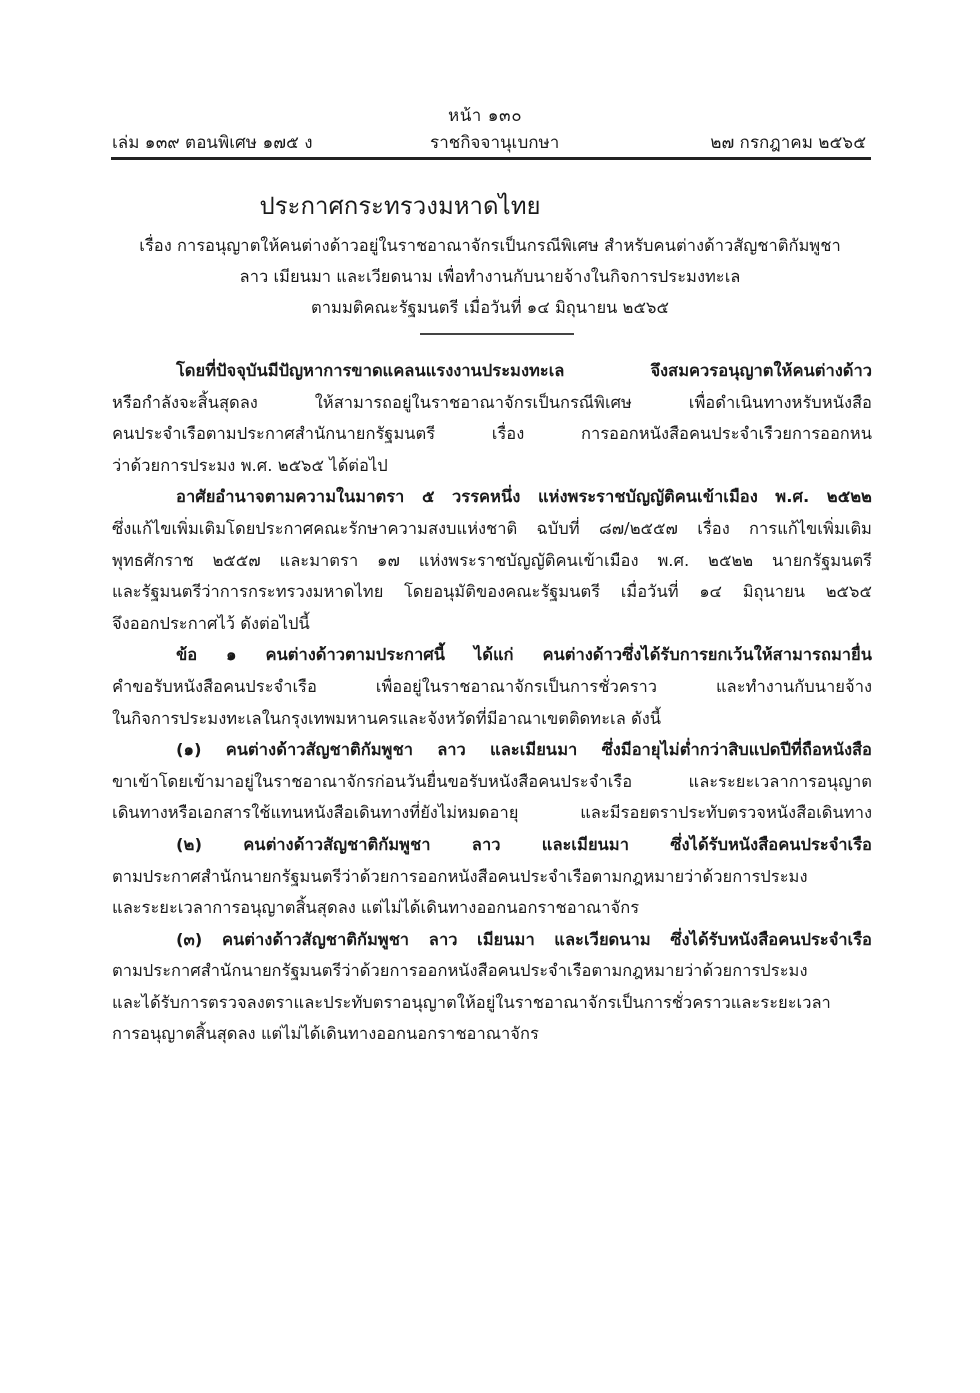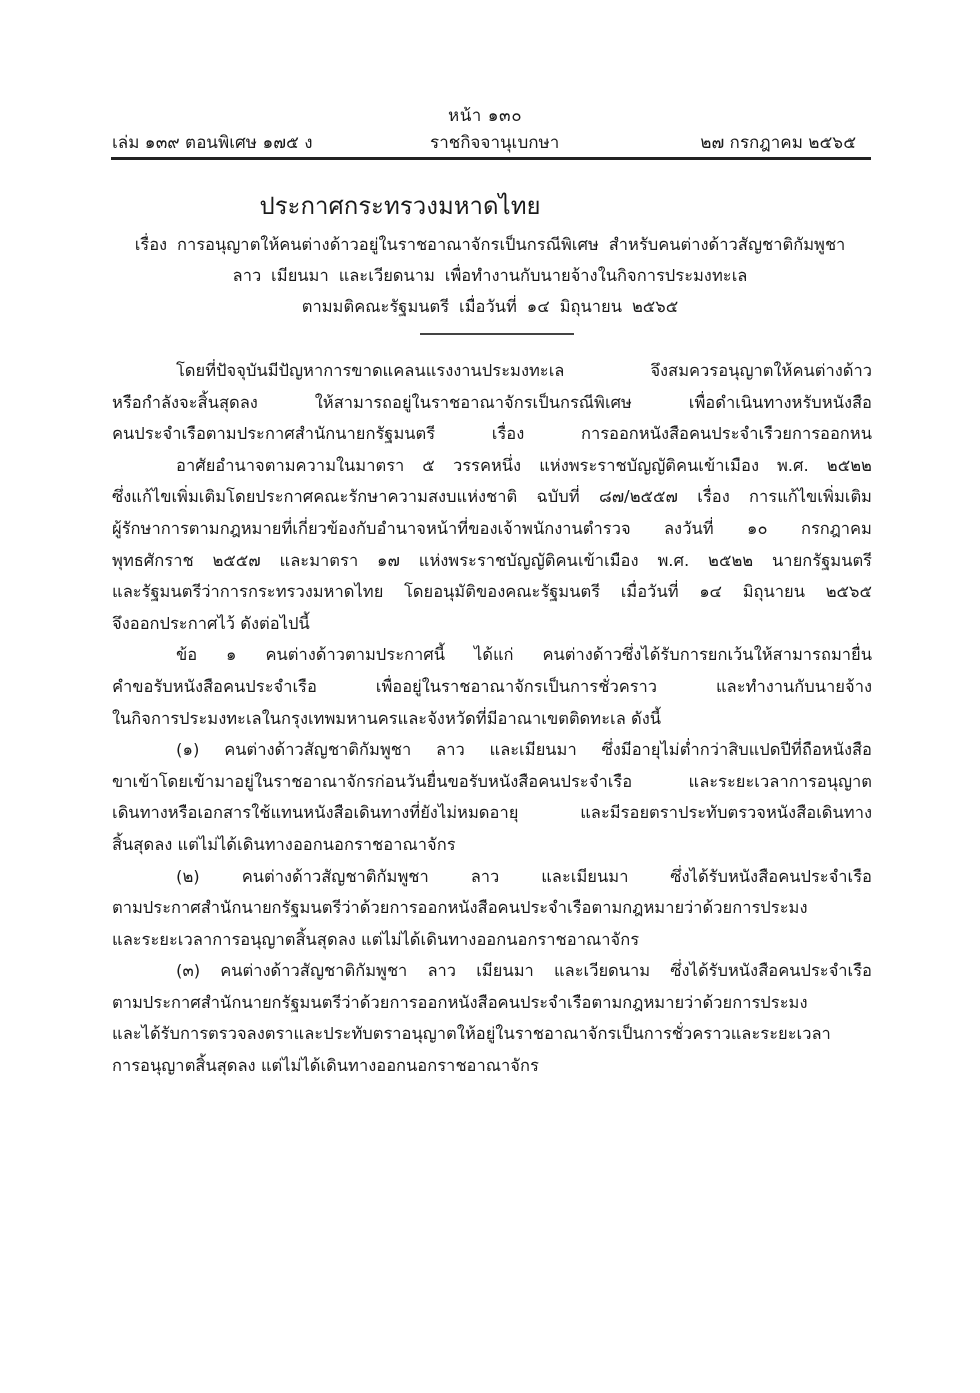--- a/index.html
+++ b/index.html
@@ -12,46 +12,46 @@
       position: absolute; top: 101px; left: 0; width: 970px;
       text-align: center; font-size: 17px; letter-spacing: 0.5px;
     }
     .header-line {
       position: absolute; top: 128px; left: 112px; width: 758px;
       font-size: 17px; height: 26px;
     }
     .header-line span { position: absolute; top: 0; white-space: nowrap; }
     .h-vol { left: 0; }
     .h-gazette { left: 318px; }
-    .h-date { right: 14px; text-align: right; }
+    .h-date { right: 4px; text-align: right; }
     .header-rule {
       position: absolute; top: 157px; left: 111px; width: 760px;
       height: 3px; background: #222;
     }
     .title {
       position: absolute; top: 186px; left: 0; width: 800px;
       text-align: center; font-size: 24px;
     }
     .subject {
       position: absolute; top: 230px; left: 100px; width: 780px;
-      text-align: center; font-size: 16.5px; line-height: 31px; font-family: Liberation Mono, monospace;
+      text-align: center; font-size: 16.5px; line-height: 31px;
     }
     .subject div { white-space: nowrap; }
     .sep-rule {
       position: absolute; top: 333px; left: 420px; width: 154px;
       height: 2px; background: #444;
     }
     .body-text {
       position: absolute; top: 355px; left: 112px; width: 760px;
       font-size: 16.5px; line-height: 31.6px;
     }
     .para { margin: 0; text-align: justify; }
     .para .ln { display: block; white-space: nowrap; text-align-last: justify; text-align: justify; }
     .para .ln.last { text-align-last: left; }
-    .para .ln.first { padding-left: 64px; }
+    .para .ln.first { padding-left: 64px; font-weight: bold; }
   </style>
 </head>
 <body>
 
 <div class="page-number">หน้า   ๑๓๐</div>
 
 <div class="header-line">
   <span class="h-vol">เล่ม   ๑๓๙   ตอนพิเศษ   ๑๗๕   ง</span>
   <span class="h-gazette">ราชกิจจานุเบกษา</span>
   <span class="h-date">๒๗   กรกฎาคม   ๒๕๖๕</span>
@@ -65,39 +65,38 @@
   <div>ลาว  เมียนมา  และเวียดนาม  เพื่อทำงานกับนายจ้างในกิจการประมงทะเล</div>
   <div>ตามมติคณะรัฐมนตรี  เมื่อวันที่  ๑๔  มิถุนายน  ๒๕๖๕</div>
 </div>
 <div class="sep-rule"></div>
 
 <div class="body-text">
   <p class="para">
     <span class="ln first">โดยที่ปัจจุบันมีปัญหาการขาดแคลนแรงงานประมงทะเล  จึงสมควรอนุญาตให้คนต่างด้าว</span>
     <span class="ln">หรือกำลังจะสิ้นสุดลง  ให้สามารถอยู่ในราชอาณาจักรเป็นกรณีพิเศษ  เพื่อดำเนินทางหรับหนังสือ</span>
     <span class="ln">คนประจำเรือตามประกาศสำนักนายกรัฐมนตรี  เรื่อง  การออกหนังสือคนประจำเรืวยการออกหน</span>
+    <span class="ln last">ว่าด้วยการประมง  พ.ศ.  ๒๕๖๕  ได้ต่อไป</span>
   </p>
   <p class="para">
     <span class="ln first">อาศัยอำนาจตามความในมาตรา  ๕  วรรคหนึ่ง  แห่งพระราชบัญญัติคนเข้าเมือง  พ.ศ.  ๒๕๒๒</span>
     <span class="ln">ซึ่งแก้ไขเพิ่มเติมโดยประกาศคณะรักษาความสงบแห่งชาติ  ฉบับที่  ๘๗/๒๕๕๗  เรื่อง  การแก้ไขเพิ่มเติม</span>
-    <span class="ln">ผู้รักษาการตามกฎหมายที่เกี่ยวข้องกับอำนาจหน้าที่ของเจ้าพนักงานตำรวจ  ลงวันที่  ๑๐  กรกฎาคม</span>
     <span class="ln">พุทธศักราช  ๒๕๕๗  และมาตรา  ๑๗  แห่งพระราชบัญญัติคนเข้าเมือง  พ.ศ.  ๒๕๒๒  นายกรัฐมนตรี</span>
     <span class="ln">และรัฐมนตรีว่าการกระทรวงมหาดไทย  โดยอนุมัติของคณะรัฐมนตรี  เมื่อวันที่  ๑๔  มิถุนายน  ๒๕๖๕</span>
     <span class="ln last">จึงออกประกาศไว้  ดังต่อไปนี้</span>
   </p>
   <p class="para">
     <span class="ln first">ข้อ   ๑   คนต่างด้าวตามประกาศนี้  ได้แก่  คนต่างด้าวซึ่งได้รับการยกเว้นให้สามารถมายื่น</span>
     <span class="ln">คำขอรับหนังสือคนประจำเรือ  เพื่ออยู่ในราชอาณาจักรเป็นการชั่วคราว  และทำงานกับนายจ้าง</span>
     <span class="ln last">ในกิจการประมงทะเลในกรุงเทพมหานครและจังหวัดที่มีอาณาเขตติดทะเล  ดังนี้</span>
   </p>
   <p class="para">
     <span class="ln first">(๑)  คนต่างด้าวสัญชาติกัมพูชา  ลาว  และเมียนมา  ซึ่งมีอายุไม่ต่ำกว่าสิบแปดปีที่ถือหนังสือ</span>
     <span class="ln">ขาเข้าโดยเข้ามาอยู่ในราชอาณาจักรก่อนวันยื่นขอรับหนังสือคนประจำเรือ  และระยะเวลาการอนุญาต</span>
     <span class="ln">เดินทางหรือเอกสารใช้แทนหนังสือเดินทางที่ยังไม่หมดอายุ  และมีรอยตราประทับตรวจหนังสือเดินทาง</span>
-    <span class="ln last">สิ้นสุดลง  แต่ไม่ได้เดินทางออกนอกราชอาณาจักร</span>
   </p>
   <p class="para">
     <span class="ln first">(๒)  คนต่างด้าวสัญชาติกัมพูชา  ลาว  และเมียนมา  ซึ่งได้รับหนังสือคนประจำเรือ</span>
     <span class="ln">ตามประกาศสำนักนายกรัฐมนตรีว่าด้วยการออกหนังสือคนประจำเรือตามกฎหมายว่าด้วยการประมง</span>
     <span class="ln last">และระยะเวลาการอนุญาตสิ้นสุดลง  แต่ไม่ได้เดินทางออกนอกราชอาณาจักร</span>
   </p>
   <p class="para">
     <span class="ln first">(๓)  คนต่างด้าวสัญชาติกัมพูชา  ลาว  เมียนมา  และเวียดนาม  ซึ่งได้รับหนังสือคนประจำเรือ</span>
     <span class="ln">ตามประกาศสำนักนายกรัฐมนตรีว่าด้วยการออกหนังสือคนประจำเรือตามกฎหมายว่าด้วยการประมง</span>
     <span class="ln">และได้รับการตรวจลงตราและประทับตราอนุญาตให้อยู่ในราชอาณาจักรเป็นการชั่วคราวและระยะเวลา</span>

